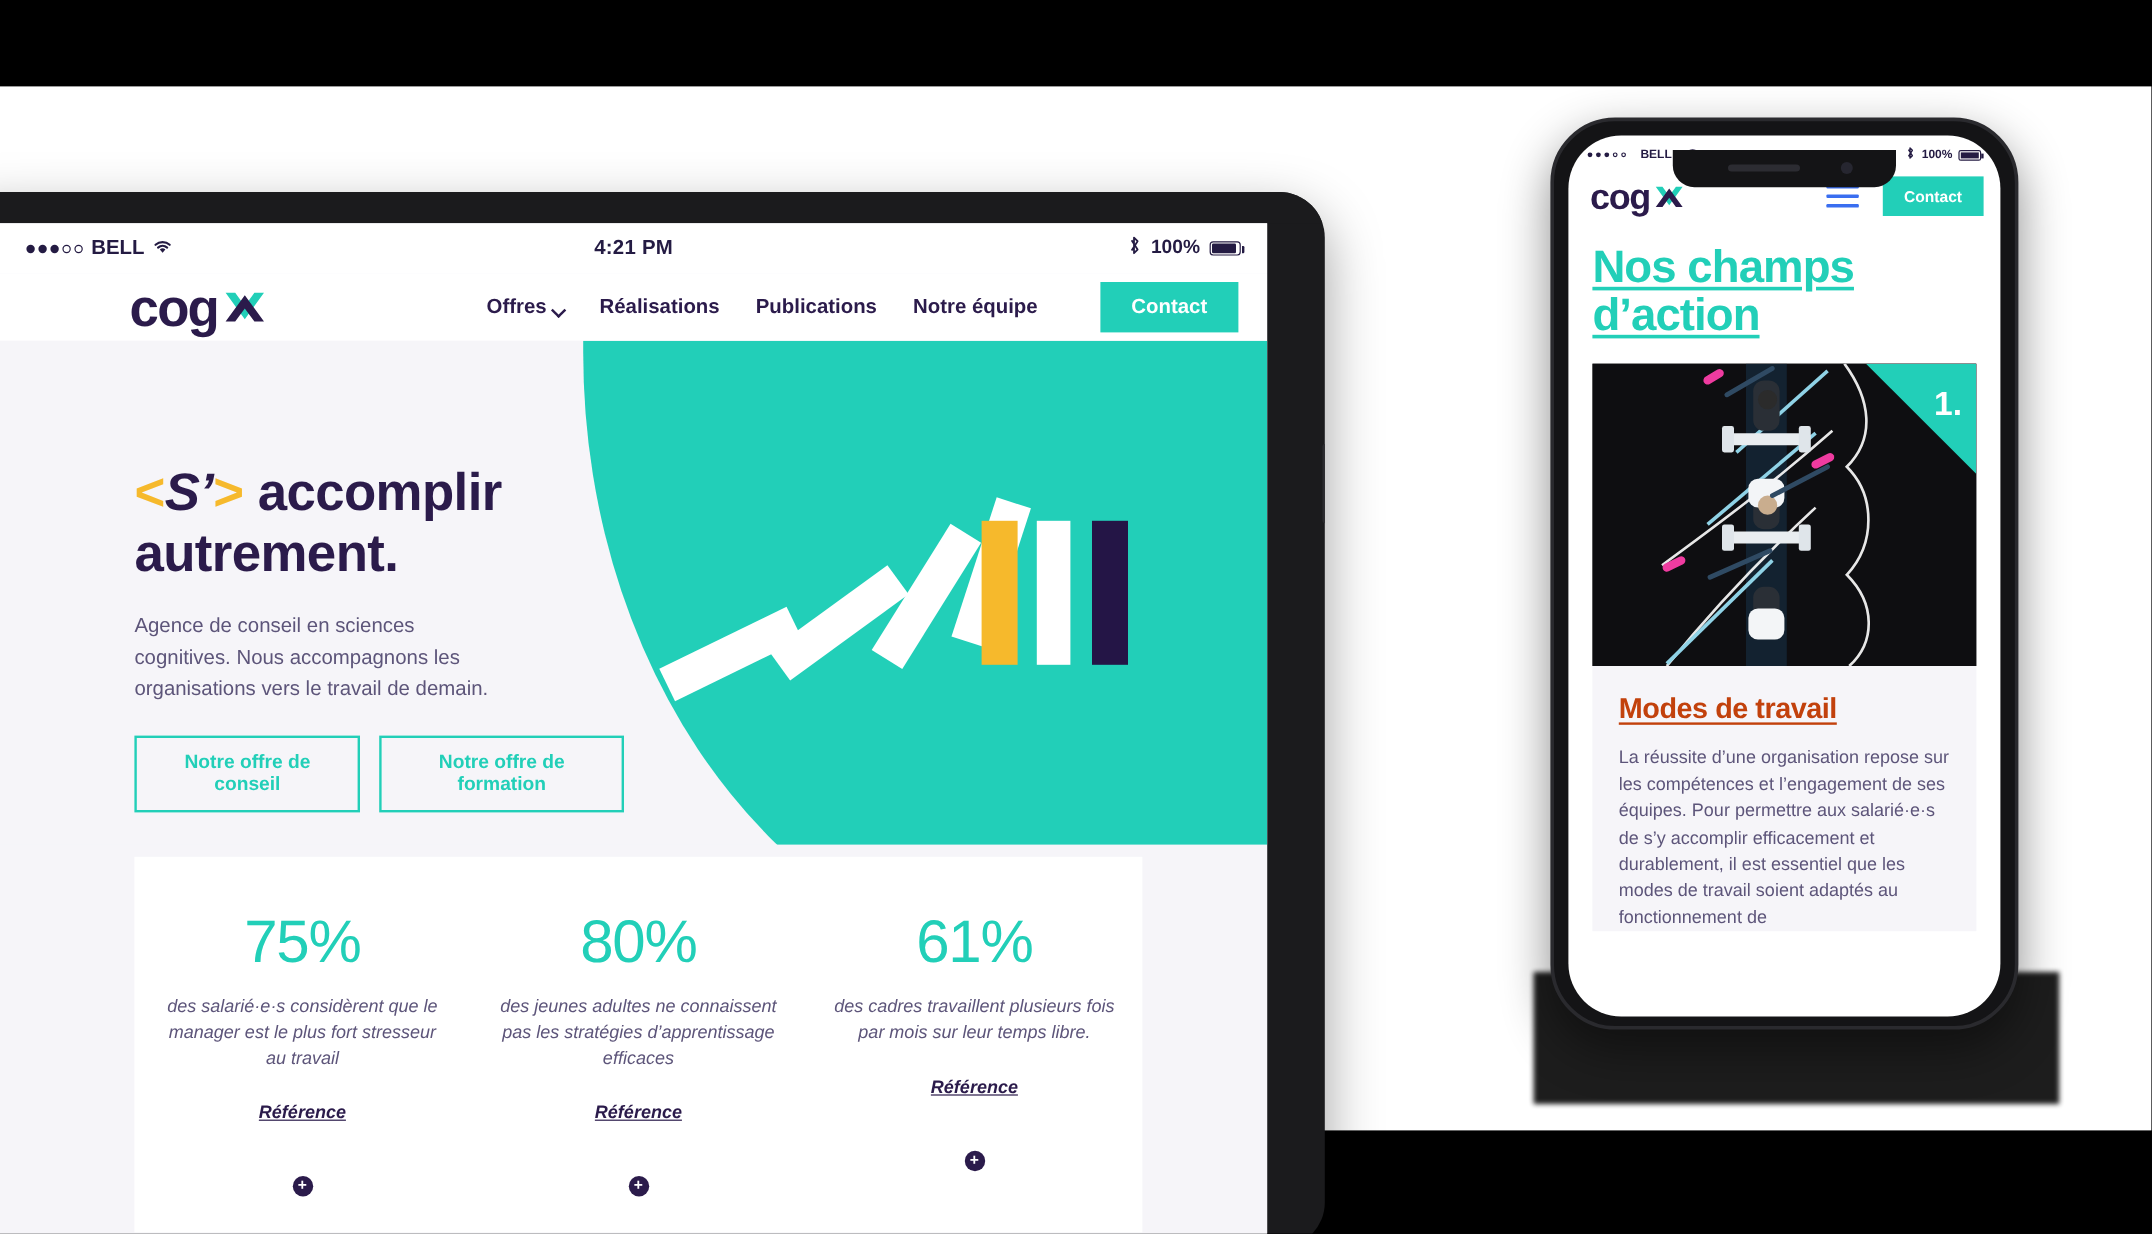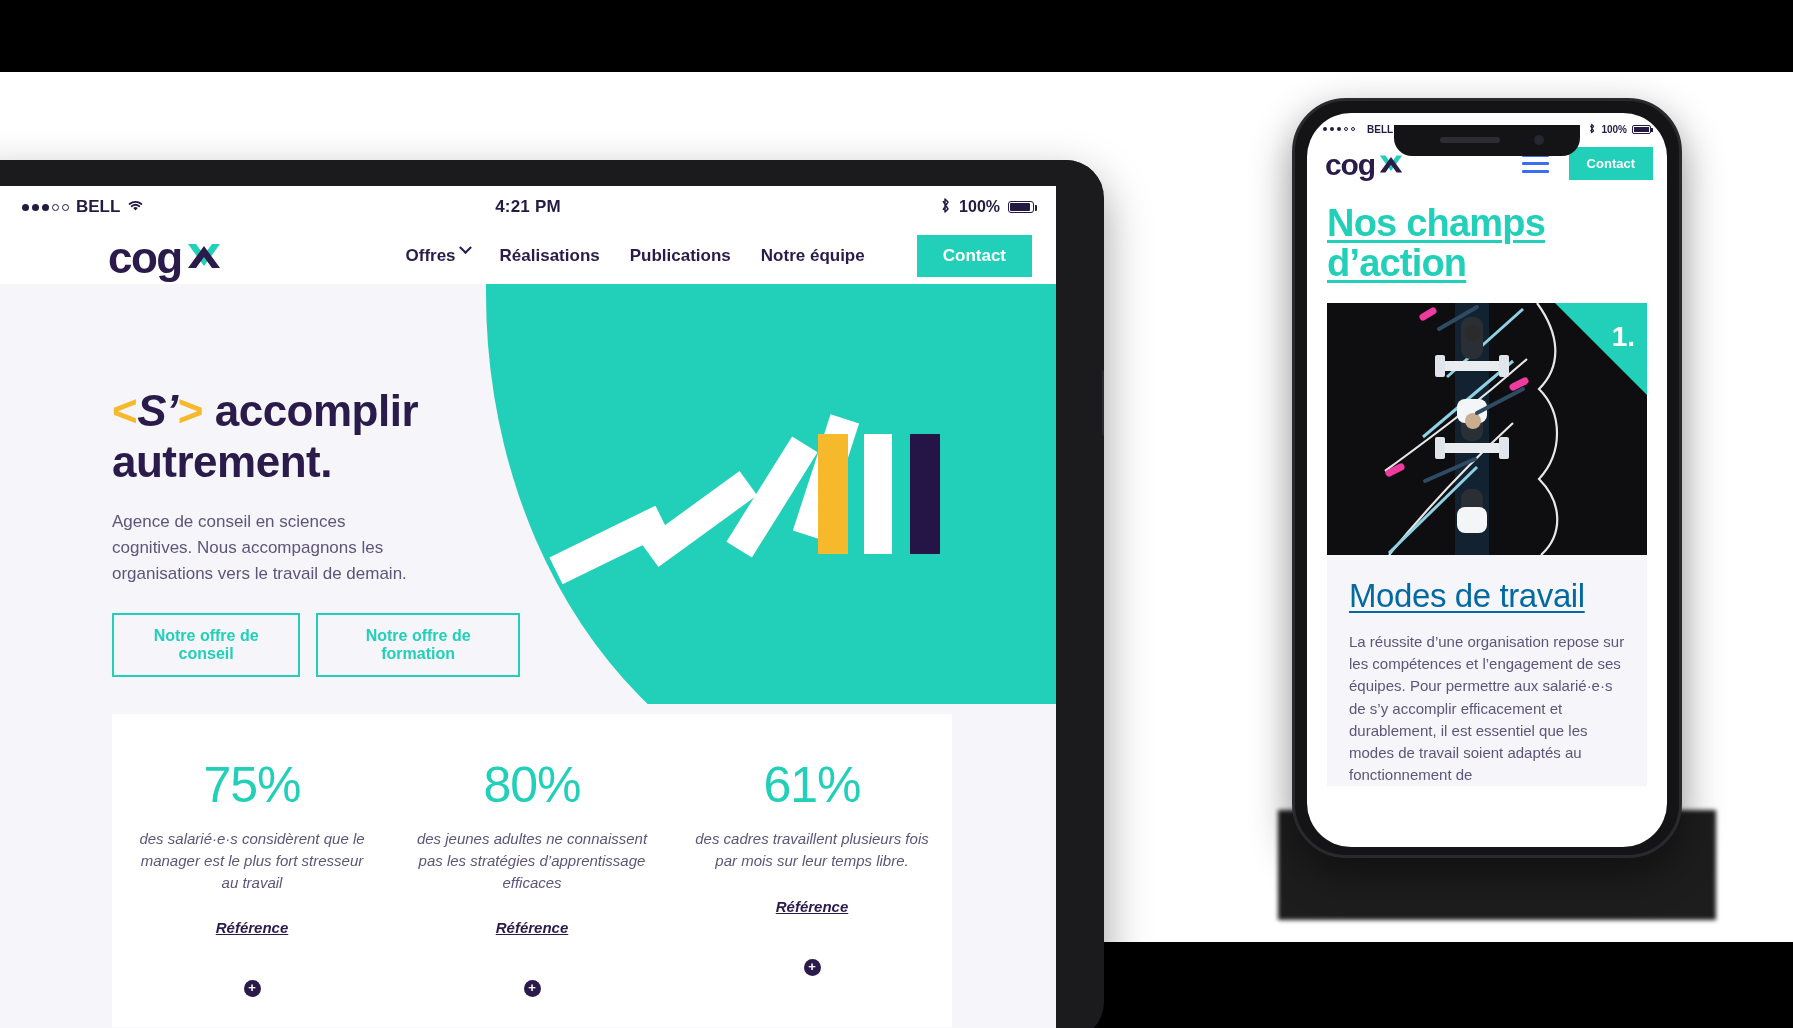--- a/index.html
+++ b/index.html
@@ -60,21 +60,21 @@
     height: 56px; background:#ffffff; display:flex; align-items:center;
     padding: 0 24px 0 108px; gap: 0;
   }
   .logo { display:flex; align-items:flex-end; gap:2px; }
   .logo-word { font-size: 44px; font-weight: 700; color:#2b1b4b; letter-spacing:-1.5px; line-height:.85; }
   .logo-x { position:relative; width:40px; height:40px; }
   .logo-x svg { display:block; }
   .tnav-items { margin-left:auto; display:flex; align-items:center; gap:30px; }
   .tnav-link {
     font-size:17px; font-weight:700; color:#2b1b4b; white-space:nowrap;
-    display:flex; align-items:flex-start; gap:5px; cursor:pointer;
+    display:flex; align-items:flex-end; gap:5px; cursor:pointer;
   }
   .caret { width:9px; height:9px; border-right:2px solid #2b1b4b; border-bottom:2px solid #2b1b4b; transform:rotate(45deg) translate(-2px,-2px); }
   .btn-contact {
     margin-left:22px; background:#22cfb8; color:#ffffff; font-weight:700; font-size:17px;
     padding:11px 26px; border:none; cursor:pointer;
   }
 
   
   .hero { position:relative; height:420px; background:#f6f5f9; overflow:hidden; }
   .hero-shape {
@@ -168,21 +168,21 @@
   .p-img {
     position:relative; width:100%; height:252px; background:#0d0d0f; overflow:hidden;
   }
   .corner-badge {
     position:absolute; right:0; top:0; width:92px; height:92px; background:#22cfb8;
     clip-path: polygon(100% 0, 100% 100%, 0 0);
   }
   .corner-num { position:absolute; right:12px; top:18px; color:#fff; font-size:28px; font-weight:700; }
   .p-body { background:#f6f5f9; padding:22px 22px 0; }
   .p-body h3 {
-    font-size:33px; font-weight:400; color:#0369a1; text-decoration:underline;
+    font-size:24px; font-weight:700; color:#c2410c; text-decoration:underline;
     text-decoration-thickness:2px; text-underline-offset:4px; letter-spacing:-.4px;
   }
   .p-body p { margin-top:16px; font-size:15px; line-height:1.48; color:#5d557a; }
 
   .tablet-side-btn { position:absolute; right:-2px; top:210px; width:4px; height:66px; background:#2a2a2e; border-radius:2px;}
   .phone-vol { position:absolute; left:-4px; top:170px; width:4px; height:30px; background:#232328; border-radius:2px;}
   .phone-vol2 { position:absolute; left:-4px; top:214px; width:4px; height:56px; background:#232328; border-radius:2px;}
   .phone-vol3 { position:absolute; left:-4px; top:282px; width:4px; height:56px; background:#232328; border-radius:2px;}
   .phone-pwr { position:absolute; right:-4px; top:236px; width:4px; height:82px; background:#232328; border-radius:2px;}
 </style>

